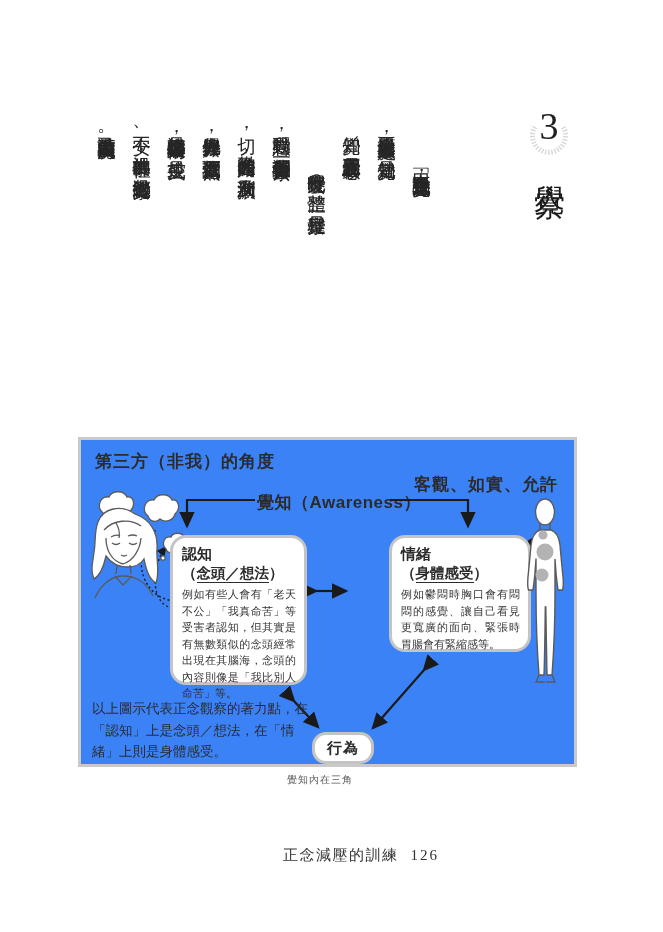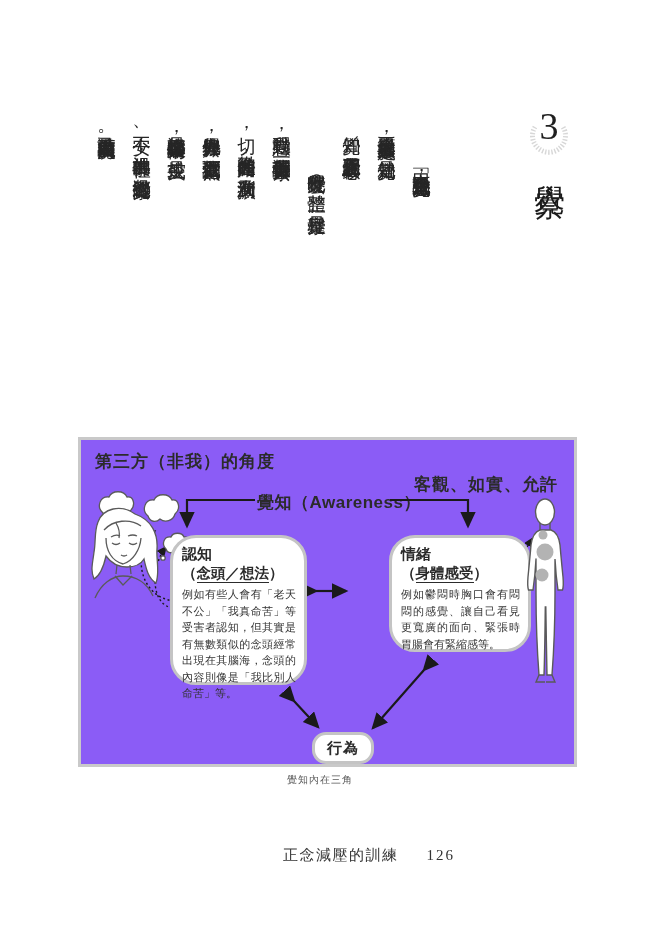--- a/index.html
+++ b/index.html
@@ -27,31 +27,31 @@
     position:absolute; top:122px; right:225px; height:304px;
     writing-mode:vertical-rl; font-size:18.5px; line-height:35px;
     letter-spacing:0.5px; color:#262626;
   }
   .essay p { margin:0; white-space:nowrap; }
   .essay p.indent { text-indent:37px; }
 
   
   .diagram {
     position:absolute; left:78px; top:437px; width:499px; height:330px;
-    box-sizing:border-box; border:3px solid #c9c9c9; background:#8b5cf6;
+    box-sizing:border-box; border:3px solid #c9c9c9; background:#3b82f6;
     font-family:"Liberation Sans", sans-serif; color:#2b2b2b;padding-left:24px;
   }
   .diagram .abs { position:absolute; }
   .d-title   { left:14px;  top:10px; font-size:17px; font-weight:bold; letter-spacing:1px; }
   .d-stance  { left:333px; top:33px; font-size:17px; font-weight:bold; letter-spacing:1px; }
   .d-awareness { left:176px; top:51px; font-size:17px; font-weight:bold; letter-spacing:0.5px; }
 
   .concept-box {
     position:absolute; box-sizing:border-box; background:#fff;
-    border:3px solid #c4c4c4; border-radius:26px; padding:6px 8px 4px 9px;
+    border:3px solid #c4c4c4; border-radius:16px; padding:6px 8px 4px 9px;
   }
   .box-cognition { left:89px;  top:95px; width:137px; height:150px; }
   .box-emotion   { left:272px; top:95px; width:142px; height:117px;margin-left:36px; }
   .box-title { font-size:15px; font-weight:bold; line-height:19px; }
   .box-subtitle { font-size:14.5px; font-weight:bold; line-height:20px; white-space:nowrap; }
   .box-subtitle .u { border-bottom:1.5px solid #2b2b2b; padding-bottom:1px;text-align:right; }
   .box-body { font-size:11px; line-height:16.5px; margin-top:3px; text-align:justify; color:#333; }
 
   .box-behavior {
     position:absolute; left:231px; top:292px; width:62px; height:32px;
@@ -64,21 +64,21 @@
 
   .arrow-layer { position:absolute; left:0; top:0; width:499px; height:330px; pointer-events:none; }
   .figure { position:absolute; }
 
   
   .caption {
     position:absolute; left:287px; top:773px; font-size:10px; letter-spacing:1px;
     color:#595959; font-family:"Liberation Sans", sans-serif;
   }
   .footer { position:absolute; left:283px; top:846px; font-size:15px; letter-spacing:1.5px; color:#333; }
-  .footer .pageno { margin-left:28px; letter-spacing:2px; }
+  .footer .pageno { margin-left:12px; letter-spacing:2px; }
 </style>
 </head>
 <body>
 
 <div class="chapter">
   <div class="chapter-badge">
     <svg class="wreath" viewBox="0 0 44 44">
       <path d="M 8 13 A 16.5 16.5 0 1 0 36 13" fill="none" stroke="#d7d7d7" stroke-width="5" stroke-dasharray="1.4 1.7"></path>
     </svg>
     <div class="chapter-number">3</div>
@@ -190,19 +190,20 @@
       <circle cx="19" cy="38" r="4.5"></circle>
       <circle cx="21" cy="55" r="8.5"></circle>
       <circle cx="18" cy="78" r="6.5"></circle>
     </g>
   </svg>
 
   <div class="box-behavior">
     <span>行為</span>
   </div>
 
+  <div class="abs d-note">以上圖示代表正念觀察的著力點，在「認知」上是念頭／想法，在「情緒」上則是身體感受。</div>
 </div>
 
 <div class="caption">覺知內在三角</div>
 
 <div class="footer">
   <span>正念減壓的訓練</span><span class="pageno">126</span>
 </div>
 
 </body></html>

